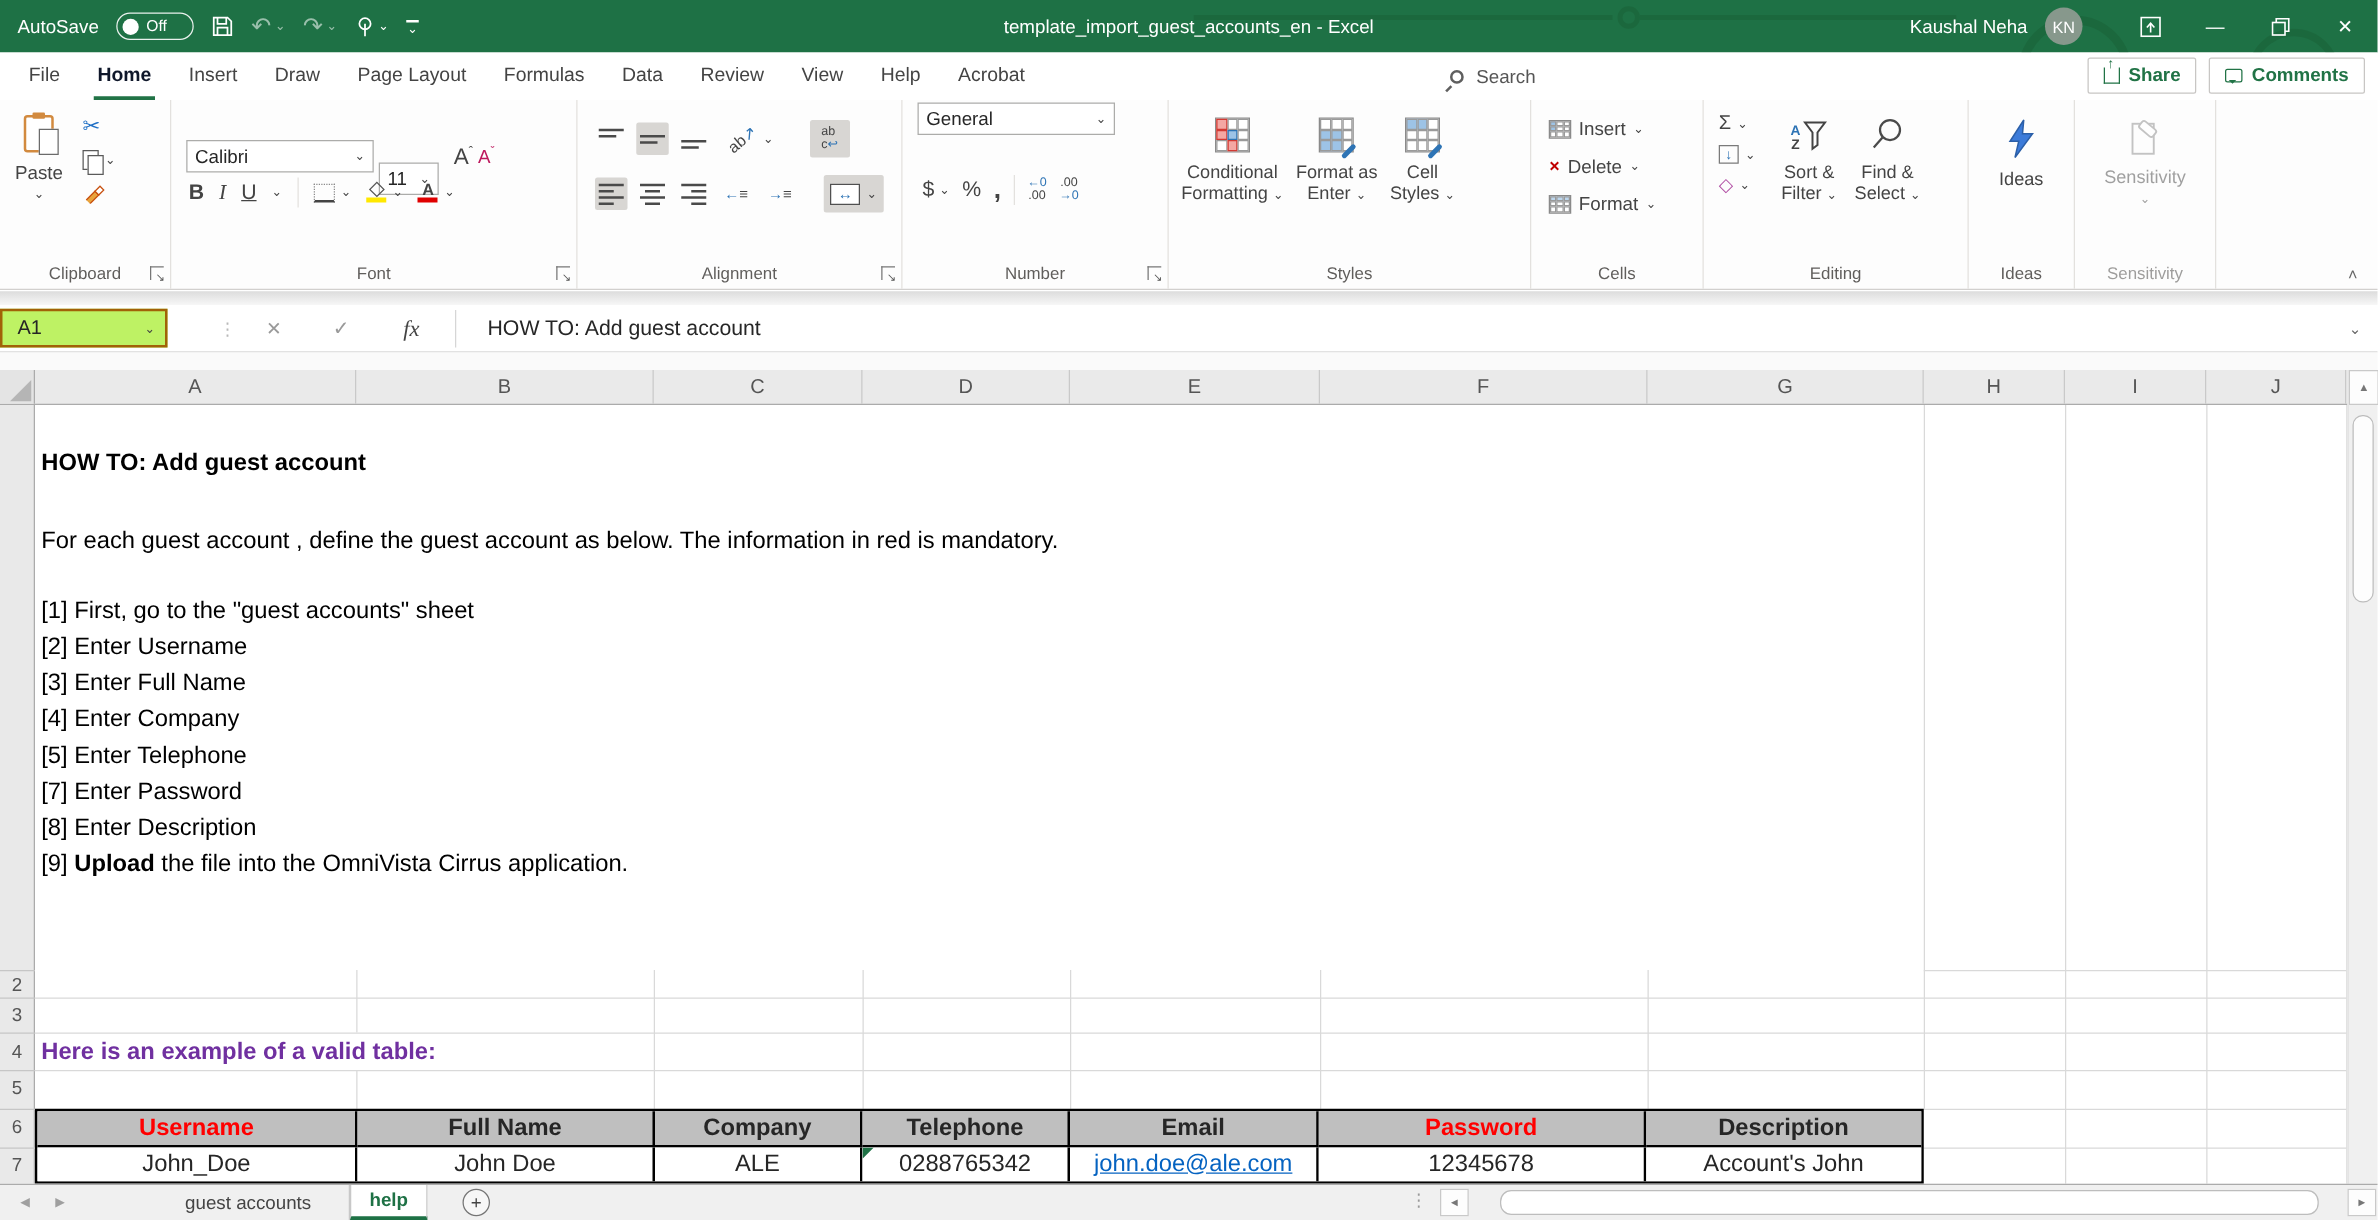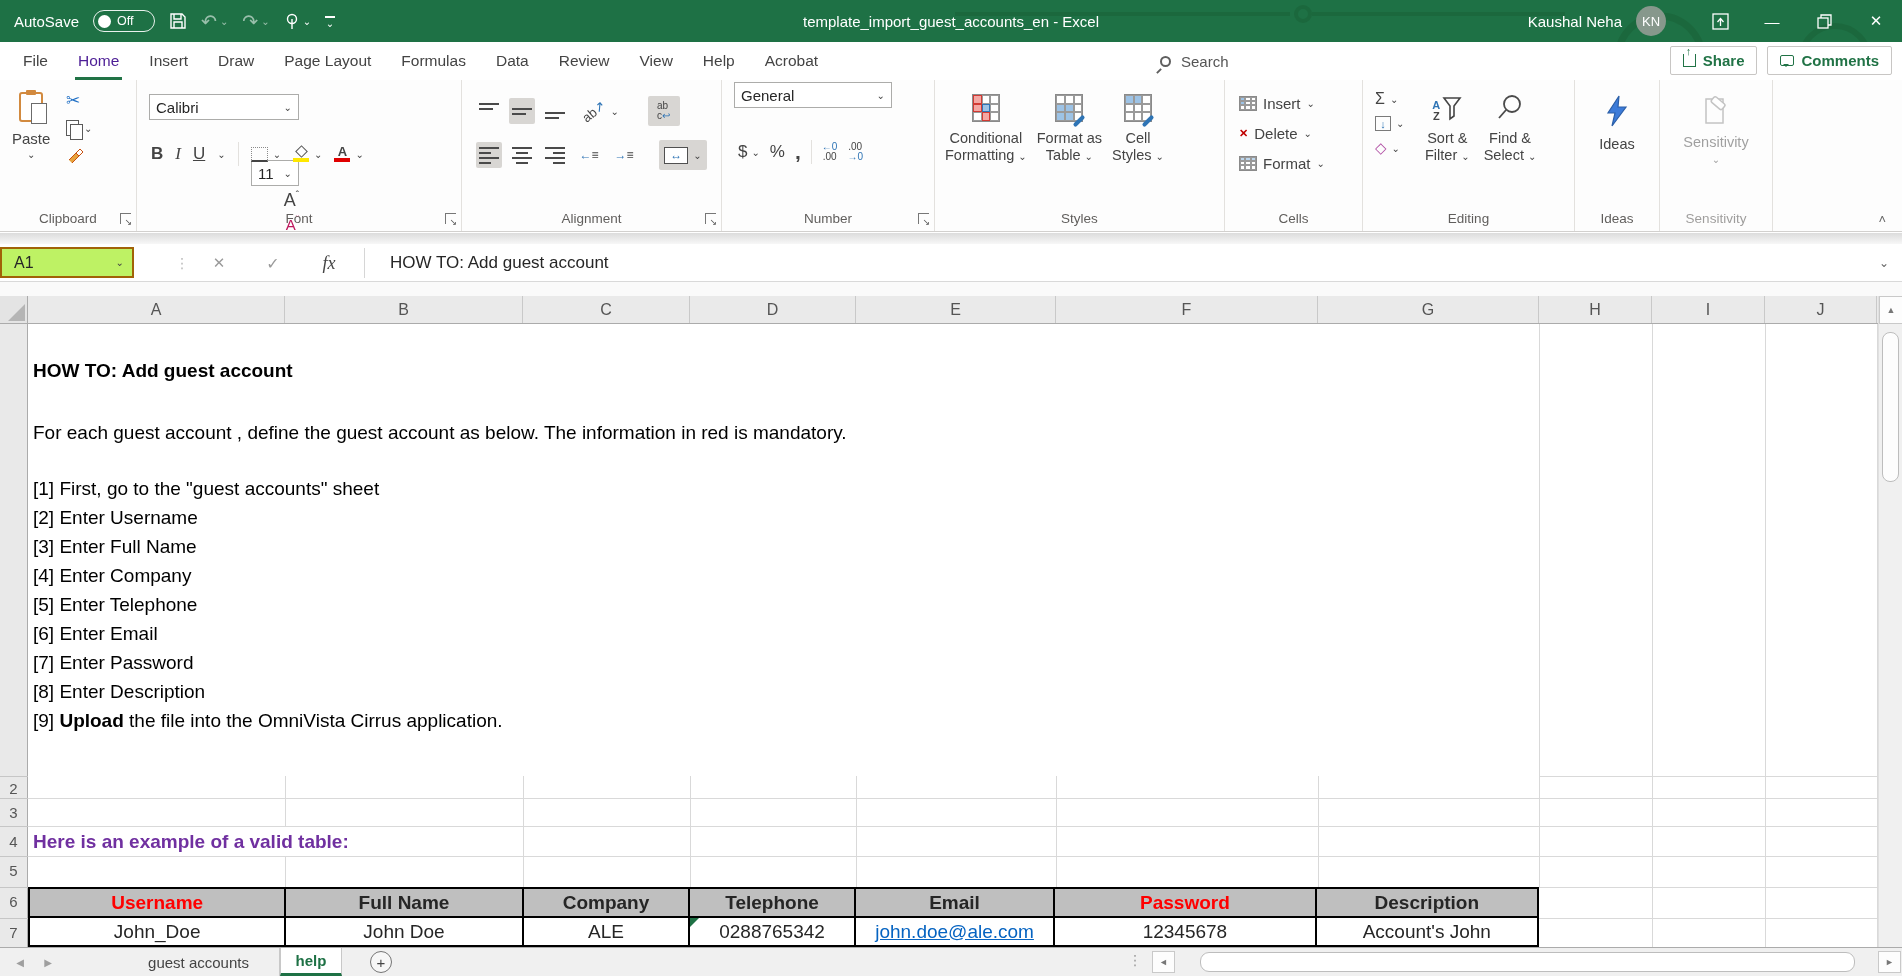--- a/index.html
+++ b/index.html
@@ -23,21 +23,21 @@
   .tb-right { position:absolute; right:0; top:0; height:42px; display:flex; align-items:center; }
   .user-name { font-size:15px; color:#fff; margin-right:14px; }
   .avatar { width:30px; height:30px; border-radius:50%; background:#87988C; color:#fff; font-size:13px;
     display:flex; align-items:center; justify-content:center; margin-right:28px; }
   .win-btn { width:52px; height:42px; display:flex; align-items:center; justify-content:center; color:#fff; font-size:15px; }
 
   
   #tabrow { position:absolute; left:0; top:42px; width:1902px; height:38px; background:#fff; }
   .rtabs { position:absolute; left:8px; top:0; height:38px; display:flex; align-items:center; }
   .rtab { padding:0 15px; font-size:15.5px; color:#444; height:38px; display:flex; align-items:center; position:relative; }
-  .rtab.active { font-weight:normal; color:#4c1d95; }
+  .rtab.active { font-weight:bold; color:#0f172a; }
   .rtab.active::after { content:""; position:absolute; left:12px; right:12px; bottom:0; height:3px; background:#217346; }
   .searchbox { position:absolute; left:1160px; top:0; height:38px; display:flex; align-items:center; gap:10px; color:#555; font-size:15px; }
   .mag { width:11px; height:11px; border:2px solid #5f5f5f; border-radius:50%; position:relative; display:inline-block; }
   .mag::after { content:""; position:absolute; width:2px; height:6px; background:#5f5f5f; left:-4px; top:10px; transform:rotate(45deg); }
   .corner-btns { position:absolute; right:10px; top:4px; display:flex; gap:10px; }
   .cbtn { height:29px; border:1px solid #C8C6C4; background:#fff; border-radius:2px; display:flex; align-items:center;
     gap:7px; padding:0 12px; color:#217346; font-size:15px; font-weight:bold; }
   .share-ic { width:13px; height:13px; border:1.6px solid #217346; border-top:none; position:relative; display:inline-block; }
   .share-ic::after { content:"↑"; position:absolute; left:2px; top:-9px; font-size:11px; color:#217346; font-weight:bold; }
   .cmt-ic { width:14px; height:11px; border:1.6px solid #217346; border-radius:2px; position:relative; display:inline-block; }
@@ -254,21 +254,21 @@
             <path d="M3 15 L10 8 L13 11 L6 18" fill="#E8A33D" stroke="#C8500F"></path>
             <path d="M10 8 L14 4 L17 7 L13 11 z" fill="#fff" stroke="#C8500F"></path>
           </svg>
       </span>
     </div>
     <div class="grp-label">Clipboard</div>
     <span class="launcher"></span>
   </div>
 
   <div class="grp" style="left:137px;width:325px;">
-    <div style="position:absolute;left:12px;top:14px;display:flex;gap:4px;align-items:flex-end;flex-direction:column;">
+    <div style="position:absolute;left:12px;top:14px;display:flex;gap:4px;align-items:center;">
       <span class="combo" style="width:150px;">
         <span>Calibri</span>
         <span class="chev">⌄</span>
       </span>
       <span class="combo" style="width:48px;margin-top:36px;">
         <span>11</span>
         <span class="chev">⌄</span>
       </span>
       <span style="font-size:18px;color:#444;margin-left:8px;"><span>A</span><sup style="font-size:10px;">ˆ</sup></span>
       <span style="font-size:15px;color:#be185d;"><span>A</span><sup style="font-size:10px;">ˇ</sup></span>
@@ -420,21 +420,21 @@
             <i></i>
           <i style="background:#9DC3E6;"></i>
             <i style="background:#9DC3E6;"></i>
             <i></i>
           <i style="background:#9DC3E6;"></i>
             <i style="background:#9DC3E6;"></i>
             <i></i>
           <span style="position:absolute;right:-4px;bottom:-2px;width:14px;height:4px;background:#2E74B5;transform:rotate(-45deg);border-radius:2px;"></span>
         </span>
         <span>Format as</span>
-        <span><span>Table</span> <span class="chev">⌄</span></span>
+        <span><span>Enter</span> <span class="chev">⌄</span></span>
       </span>
       <span class="bigbtn">
         <span class="minigrid" style="width:28px;height:28px;margin-bottom:8px;position:relative;">
           <i style="background:#9DC3E6;"></i>
             <i style="background:#9DC3E6;"></i>
             <i></i>
           <i></i>
             <i></i>
             <i></i>
           <i></i>
@@ -625,21 +625,20 @@
   <div class="hline" style="left:1539px;top:594px;width:338px;"></div>
 
   <div class="celltext" id="cell-title">HOW TO: Add guest account</div>
   <div class="celltext" id="cell-intro">For each guest account , define the guest account as below.  The information in red is mandatory.</div>
   <div class="celltext" id="steps">
     <div>[1] First, go to the "guest accounts" sheet</div>
     <div>[2] Enter Username</div>
     <div>[3] Enter Full Name</div>
     <div>[4] Enter Company</div>
     <div>[5] Enter Telephone</div>
-    <div>[6] Enter Email</div>
     <div>[7] Enter Password</div>
     <div>[8] Enter Description</div>
     <div><span>[9] </span><b>Upload</b><span> the file into the OmniVista Cirrus application.</span></div>
   </div>
   <div class="celltext" id="example-label">Here is an example of a valid table:</div>
 
   <div id="extable">
     <div class="exrow hdr">
       <div class="excell cw0 red">Username</div>
       <div class="excell cw1">Full Name</div>

